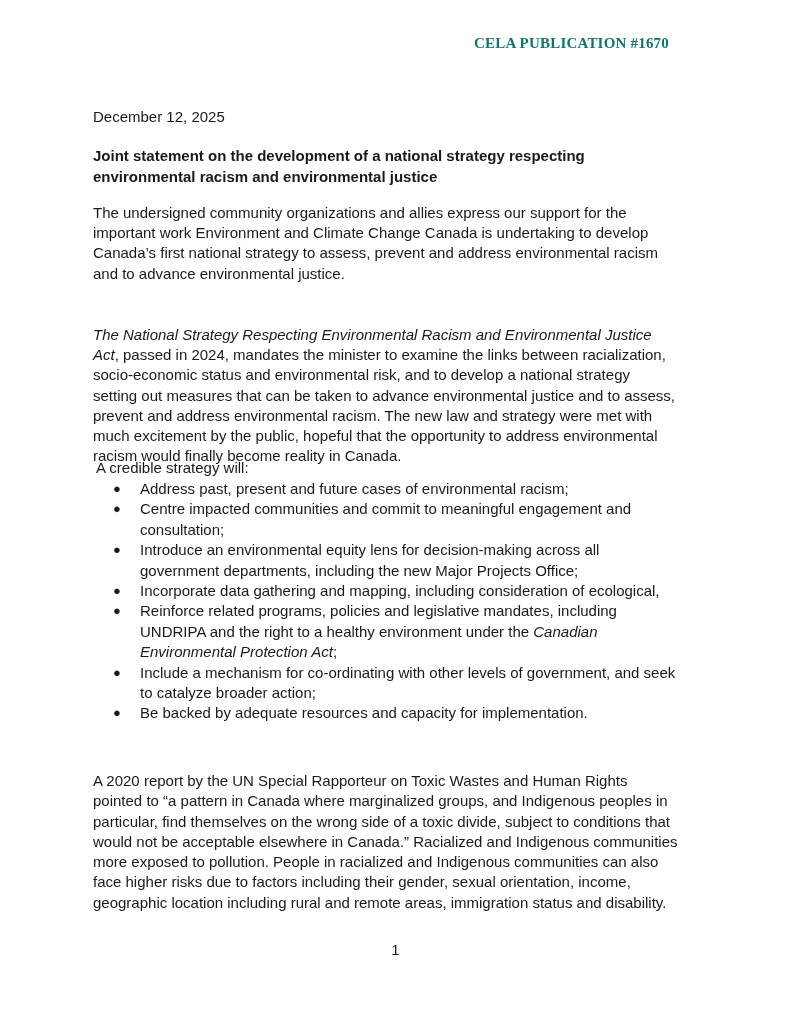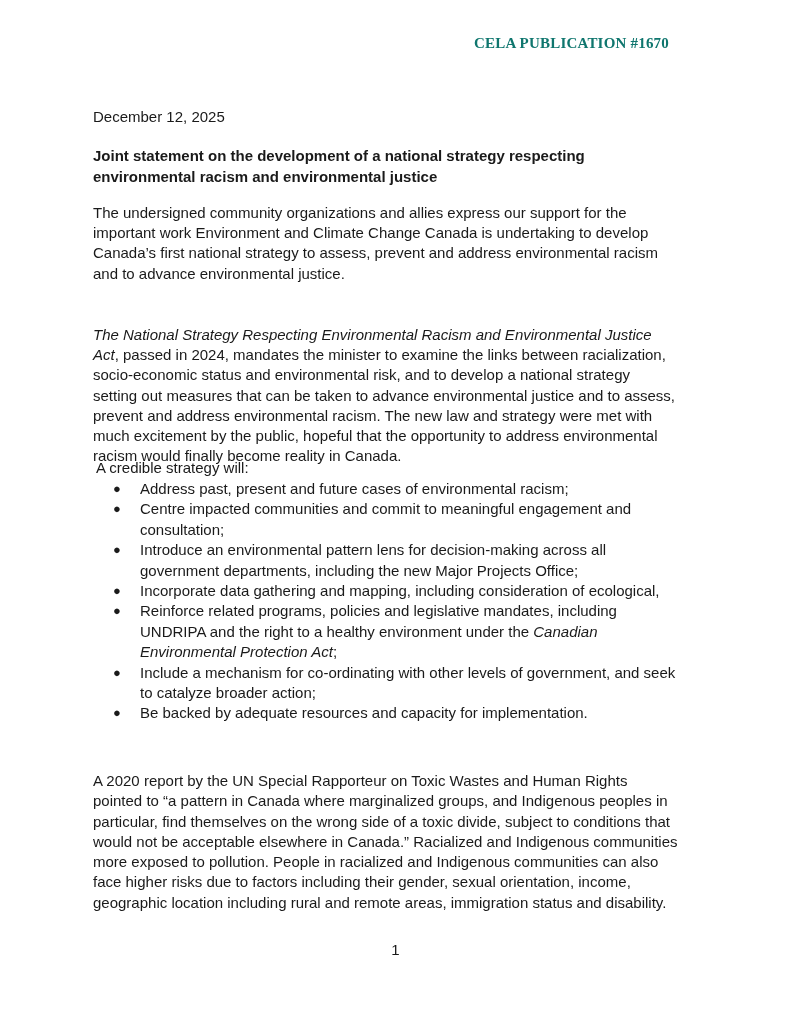--- a/index.html
+++ b/index.html
@@ -63,21 +63,21 @@
       <span class="bullet">●</span>
       <span class="ln">Address past, present and future cases of environmental racism;</span>
     </li>
     <li>
       <span class="bullet">●</span>
       <span class="ln">Centre impacted communities and commit to meaningful engagement and</span>
       <span class="ln">consultation;</span>
     </li>
     <li>
       <span class="bullet">●</span>
-      <span class="ln">Introduce an environmental pattern lens for decision-making across all</span>
+      <span class="ln">Introduce an environmental equity lens for decision-making across all</span>
       <span class="ln">government departments, including the new Major Projects Office;</span>
     </li>
     <li>
       <span class="bullet">●</span>
       <span class="ln">Incorporate data gathering and mapping, including consideration of ecological,</span>
     </li>
     <li>
       <span class="bullet">●</span>
       <span class="ln">Reinforce related programs, policies and legislative mandates, including</span>
       <span class="ln"><span>UNDRIPA and the right to a healthy environment under the </span><i>Canadian</i></span>

